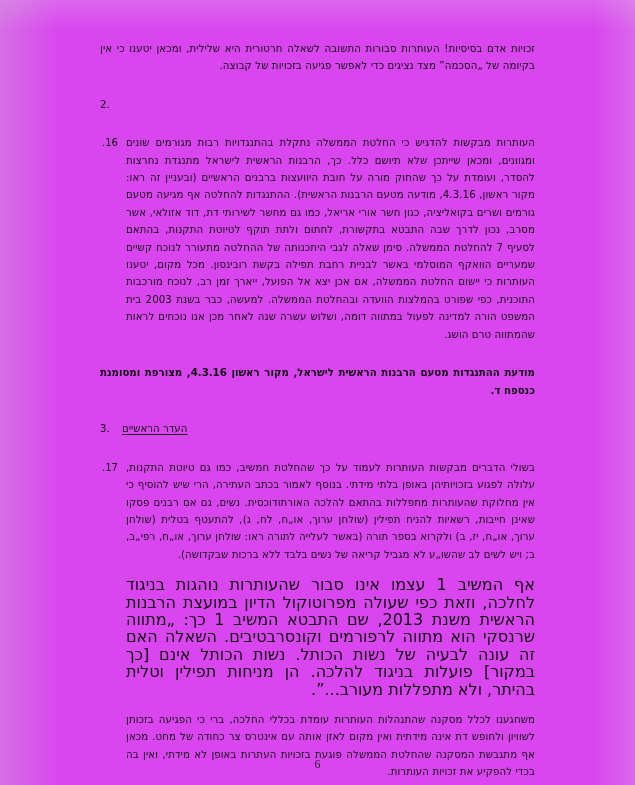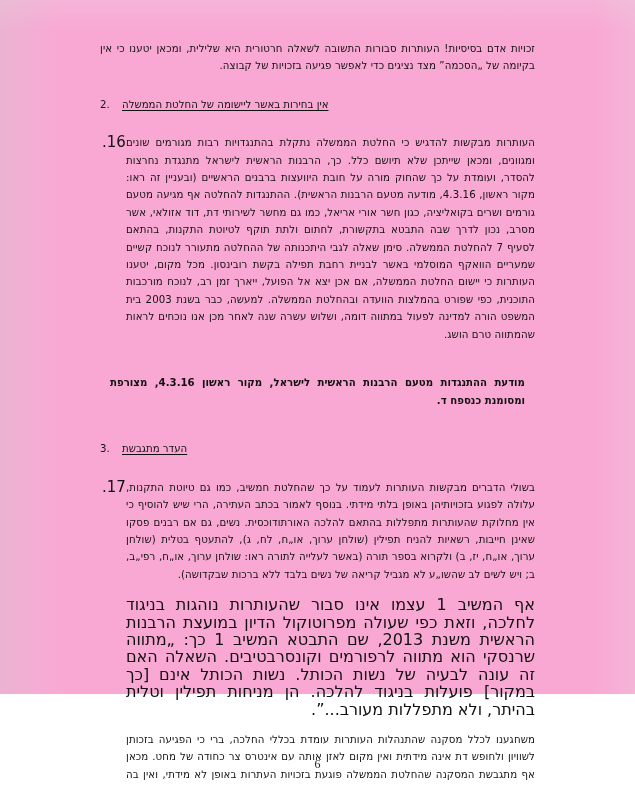--- a/index.html
+++ b/index.html
@@ -13,22 +13,22 @@
     height: 785px;
     overflow: hidden;
     font-family: "DejaVu Sans", "Liberation Sans", sans-serif;
     color: #111111;
   }
 
   
   #page {
     position: relative;
     width: 635px;
-    height: 694px;
-    background: #f9a8d4;
+    height: 785px;
+    background: #d946ef;
     box-sizing: border-box;
   }
 
   
   #scan-tint {
     position: absolute;
     inset: 0;
     pointer-events: none;
     background:
       linear-gradient(90deg, rgba(205,205,205,0.30) 0px, rgba(255,255,255,0) 60px),
@@ -64,21 +64,21 @@
   }
   .clause .clause-body {
     flex: 1 1 auto;
     min-width: 0;
   }
   .clause .clause-num {
     flex: 0 0 26px;
     width: 26px;
     text-align: left;
     direction: ltr;
-    font-size: 15px;
+    font-size: 10px;
     line-height: 17.4px;
     padding-left: 2px;
     box-sizing: border-box;
   }
 
   
   .section-heading {
     display: flex;
     flex-direction: row-reverse;
     justify-content: flex-start;
@@ -100,21 +100,21 @@
     font-weight: 400;
   }
 
   .spacer-sm { height: 13px; }
   .spacer-md { height: 21px; }
 
   b, .bold { font-weight: 400; }
 
   
   p.exhibit-note {
-    margin: 10px;
+    margin: 0;
     font-size: 10.2px;
     line-height: 17.6px;
     font-weight: 700;
     text-align: justify;
   }
 
   
   p.quote-block {
     margin: 0;
     font-size: 16px;
@@ -142,41 +142,40 @@
   <div id="scan-tint"></div>
 
   <div id="text-column">
 
     <p class="body-par">זכויות אדם בסיסיות! העותרות סבורות התשובה לשאלה חרטורית היא שלילית, ומכאן יטענו כי אין בקיומה של „הסכמה” מצד נציגים כדי לאפשר פגיעה בזכויות של קבוצה.</p>
 
     <div class="spacer-md"></div>
 
     <div class="section-heading">
       <span class="sh-num">2.</span>
-      <span class="sh-text">אין בחירות באשר ליישומה של החלטת הממשלה</span>
     </div>
 
     <div class="spacer-md"></div>
 
     <div class="clause">
       <div class="clause-num">.16</div>
       <div class="clause-body">
         <p class="body-par"><span>העותרות מבקשות להדגיש כי החלטת הממשלה נתקלת בהתנגדויות רבות מגורמים שונים ומגוונים, ומכאן שייתכן שלא תיושם כלל. כך, הרבנות הראשית לישראל מתנגדת נחרצות להסדר, ועומדת על כך שהחוק מורה על חובת היוועצות ברבנים הראשיים (ובעניין זה ראו: מקור ראשון, 4.3.16, מודעה מטעם הרבנות הראשית). ההתנגדות להחלטה אף מגיעה מטעם גורמים ושרים בקואליציה, כגון חשר אורי אריאל, כמו גם מחשר לשירותי דת, דוד אזולאי, אשר מסרב, נכון לדרך שבה התבטא בתקשורת, לחתום ולתת תוקף </span><b>לטיוטת התקנות</b><span>, בהתאם לסעיף 7 להחלטת הממשלה. סימן שאלה לגבי היתכנותה של ההחלטה מתעורר לנוכח קשיים שמעריים הוואקף המוסלמי באשר לבניית רחבת תפילה בקשת רובינסון. מכל מקום, יטענו העותרות כי יישום החלטת הממשלה, אם אכן יצא אל הפועל, ייארך זמן רב, לנוכח מורכבות התוכנית, כפי שפורט בהמלצות הוועדה ובהחלטת הממשלה. למעשה, כבר בשנת 2003 בית המשפט הורה למדינה לפעול במתווה דומה, ושלוש עשרה שנה לאחר מכן אנו נוכחים לראות שהמתווה טרם הושג.</span></p>
       </div>
     </div>
 
     <div class="spacer-md"></div>
 
     <p class="exhibit-note">מודעת ההתנגדות מטעם הרבנות הראשית לישראל, מקור ראשון 4.3.16, מצורפת ומסומנת כנספח ד.</p>
 
     <div class="spacer-md"></div>
 
     <div class="section-heading">
       <span class="sh-num">3.</span>
-      <span class="sh-text">העדר מתגבשת</span>
+      <span class="sh-text">העדר הראשיים</span>
     </div>
 
     <div class="spacer-md"></div>
 
     <div class="clause">
       <div class="clause-num">.17</div>
       <div class="clause-body">
         <p class="body-par">בשולי הדברים מבקשות העותרות לעמוד על כך שהחלטת חמשיב, כמו גם טיוטת התקנות, עלולה לפגוע בזכויותיהן באופן בלתי מידתי. בנוסף לאמור בכתב העתירה, הרי שיש להוסיף כי אין מחלוקת שהעותרות מתפללות בהתאם להלכה האורתודוכסית. נשים, גם אם רבנים פסקו שאינן חייבות, רשאיות להניח תפילין (שולחן ערוך, או„ח, לח, ג), להתעטף בטלית (שולחן ערוך, או„ח, יז, ב) ולקרוא בספר תורה (באשר לעלייה לתורה ראו: שולחן ערוך, או„ח, רפי„ב, ב; ויש לשים לב שהשו„ע לא מגביל קריאה של נשים בלבד ללא ברכות שבקדושה).</p>
 
         <div class="spacer-sm"></div>

